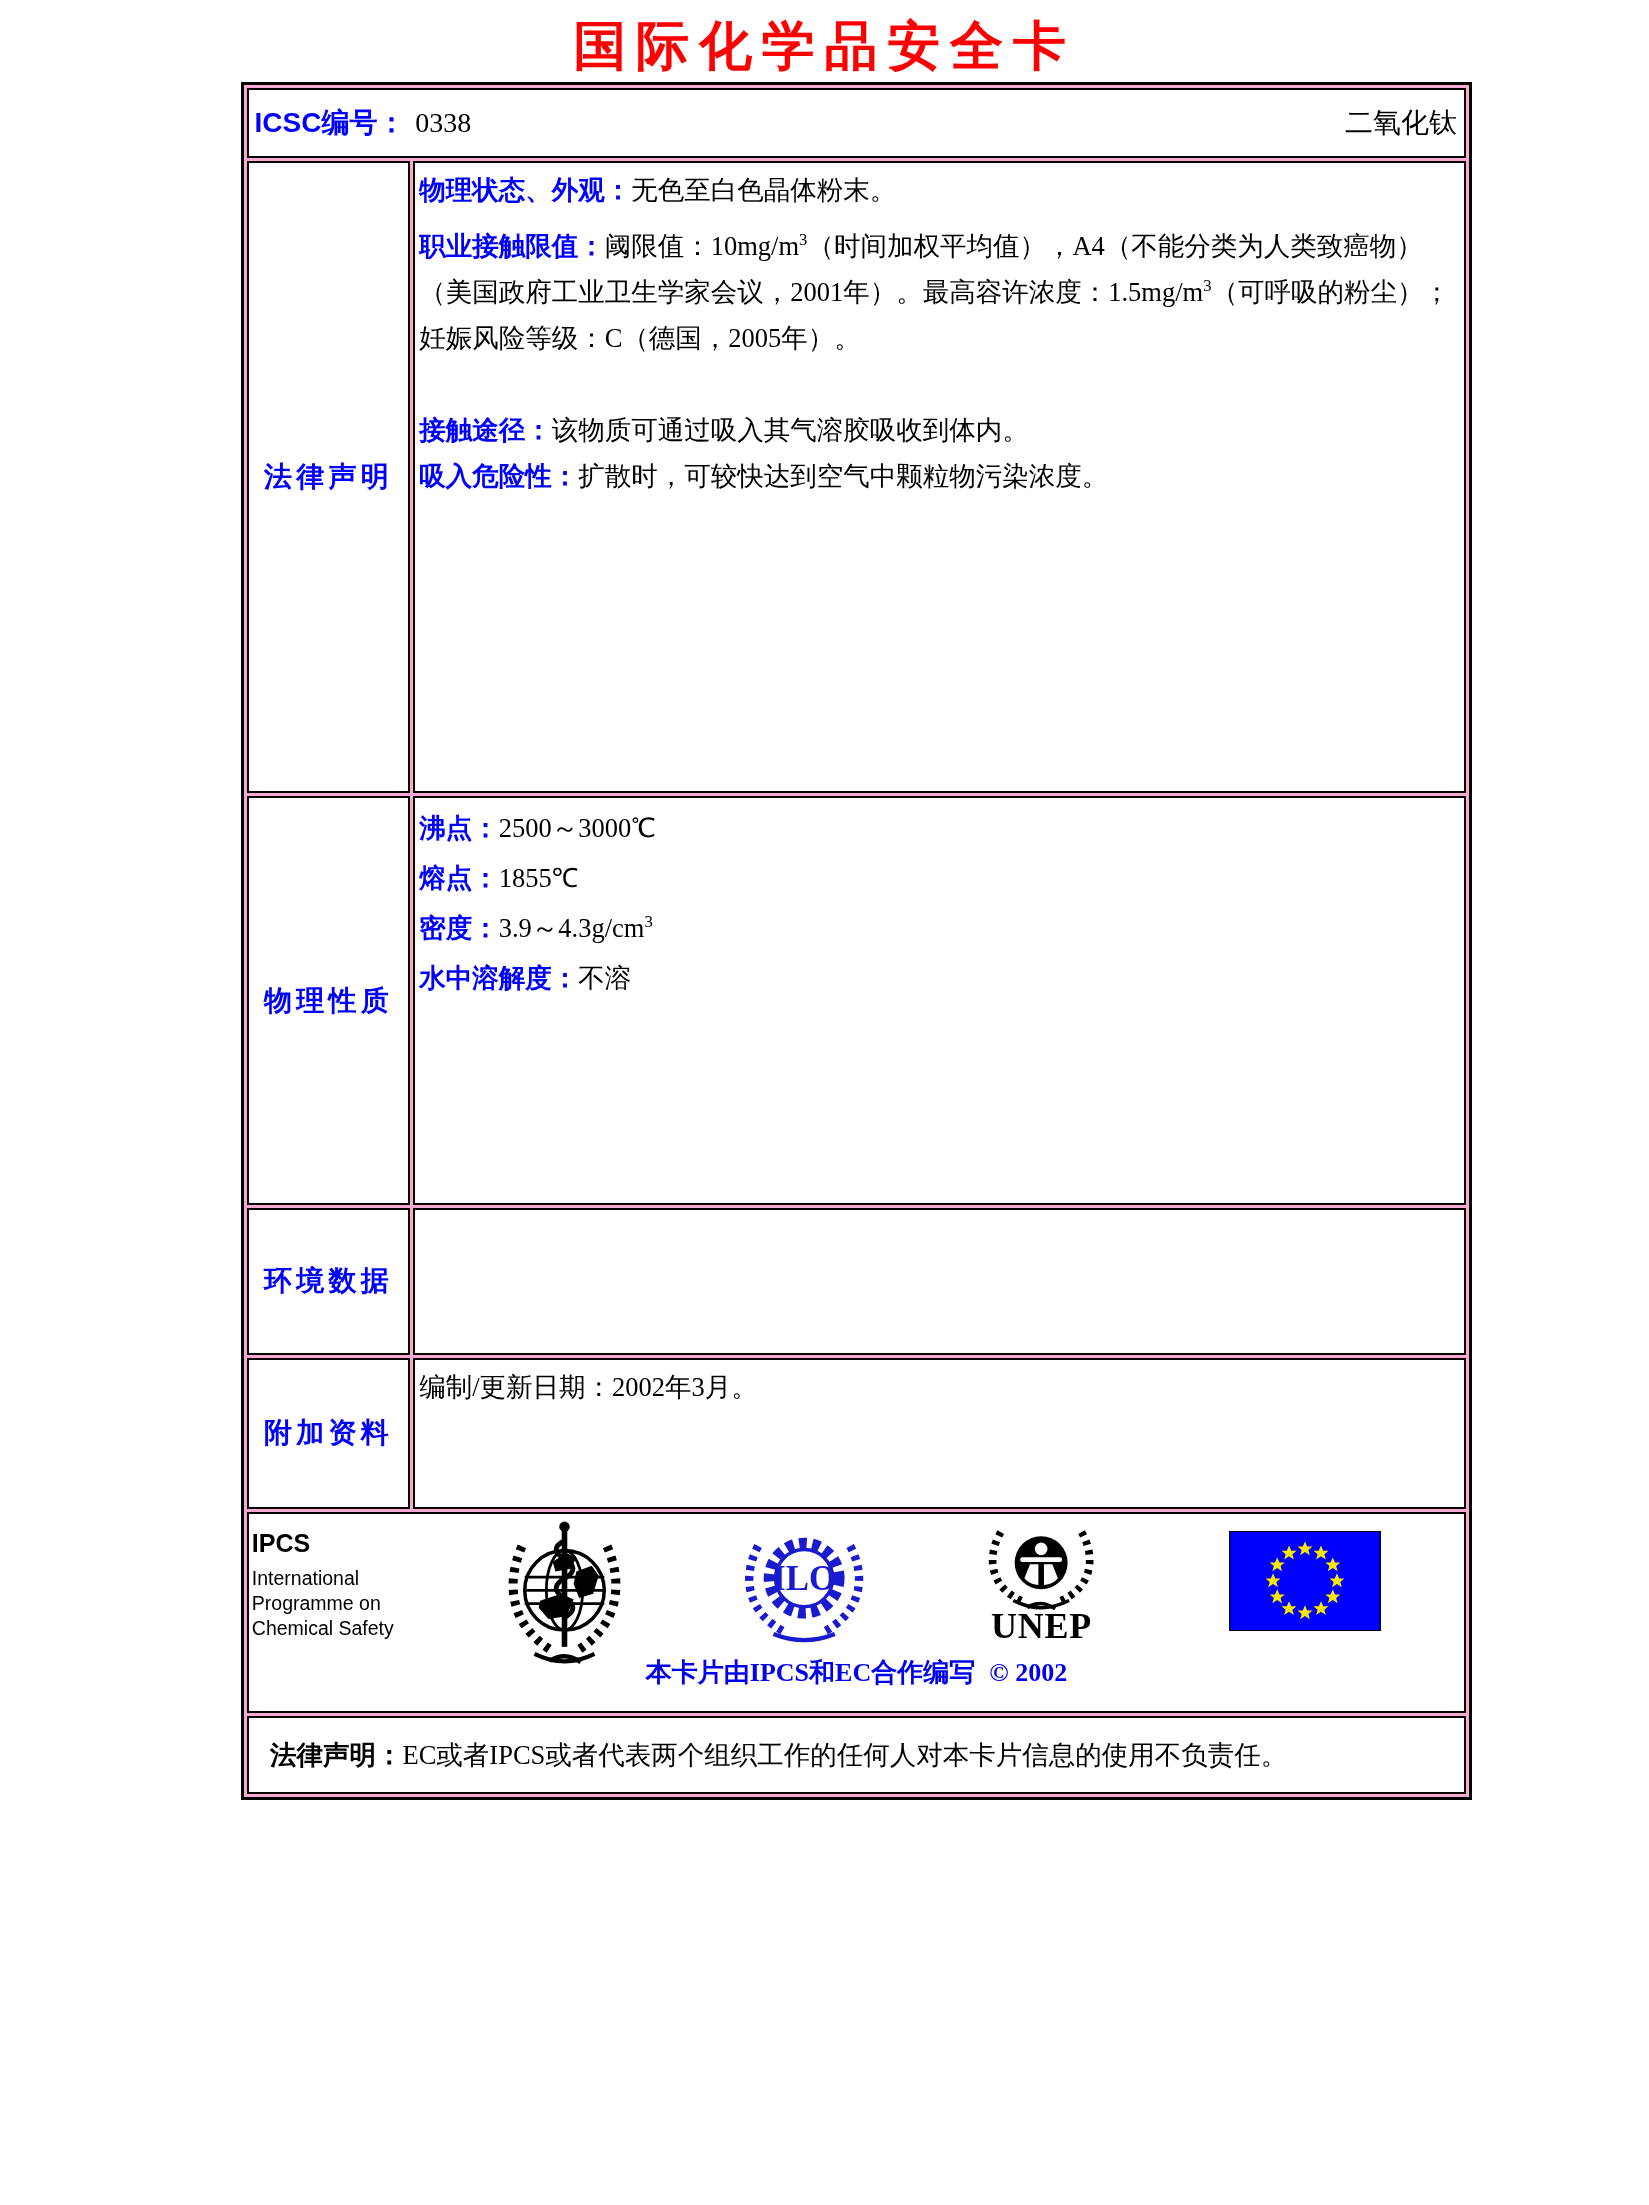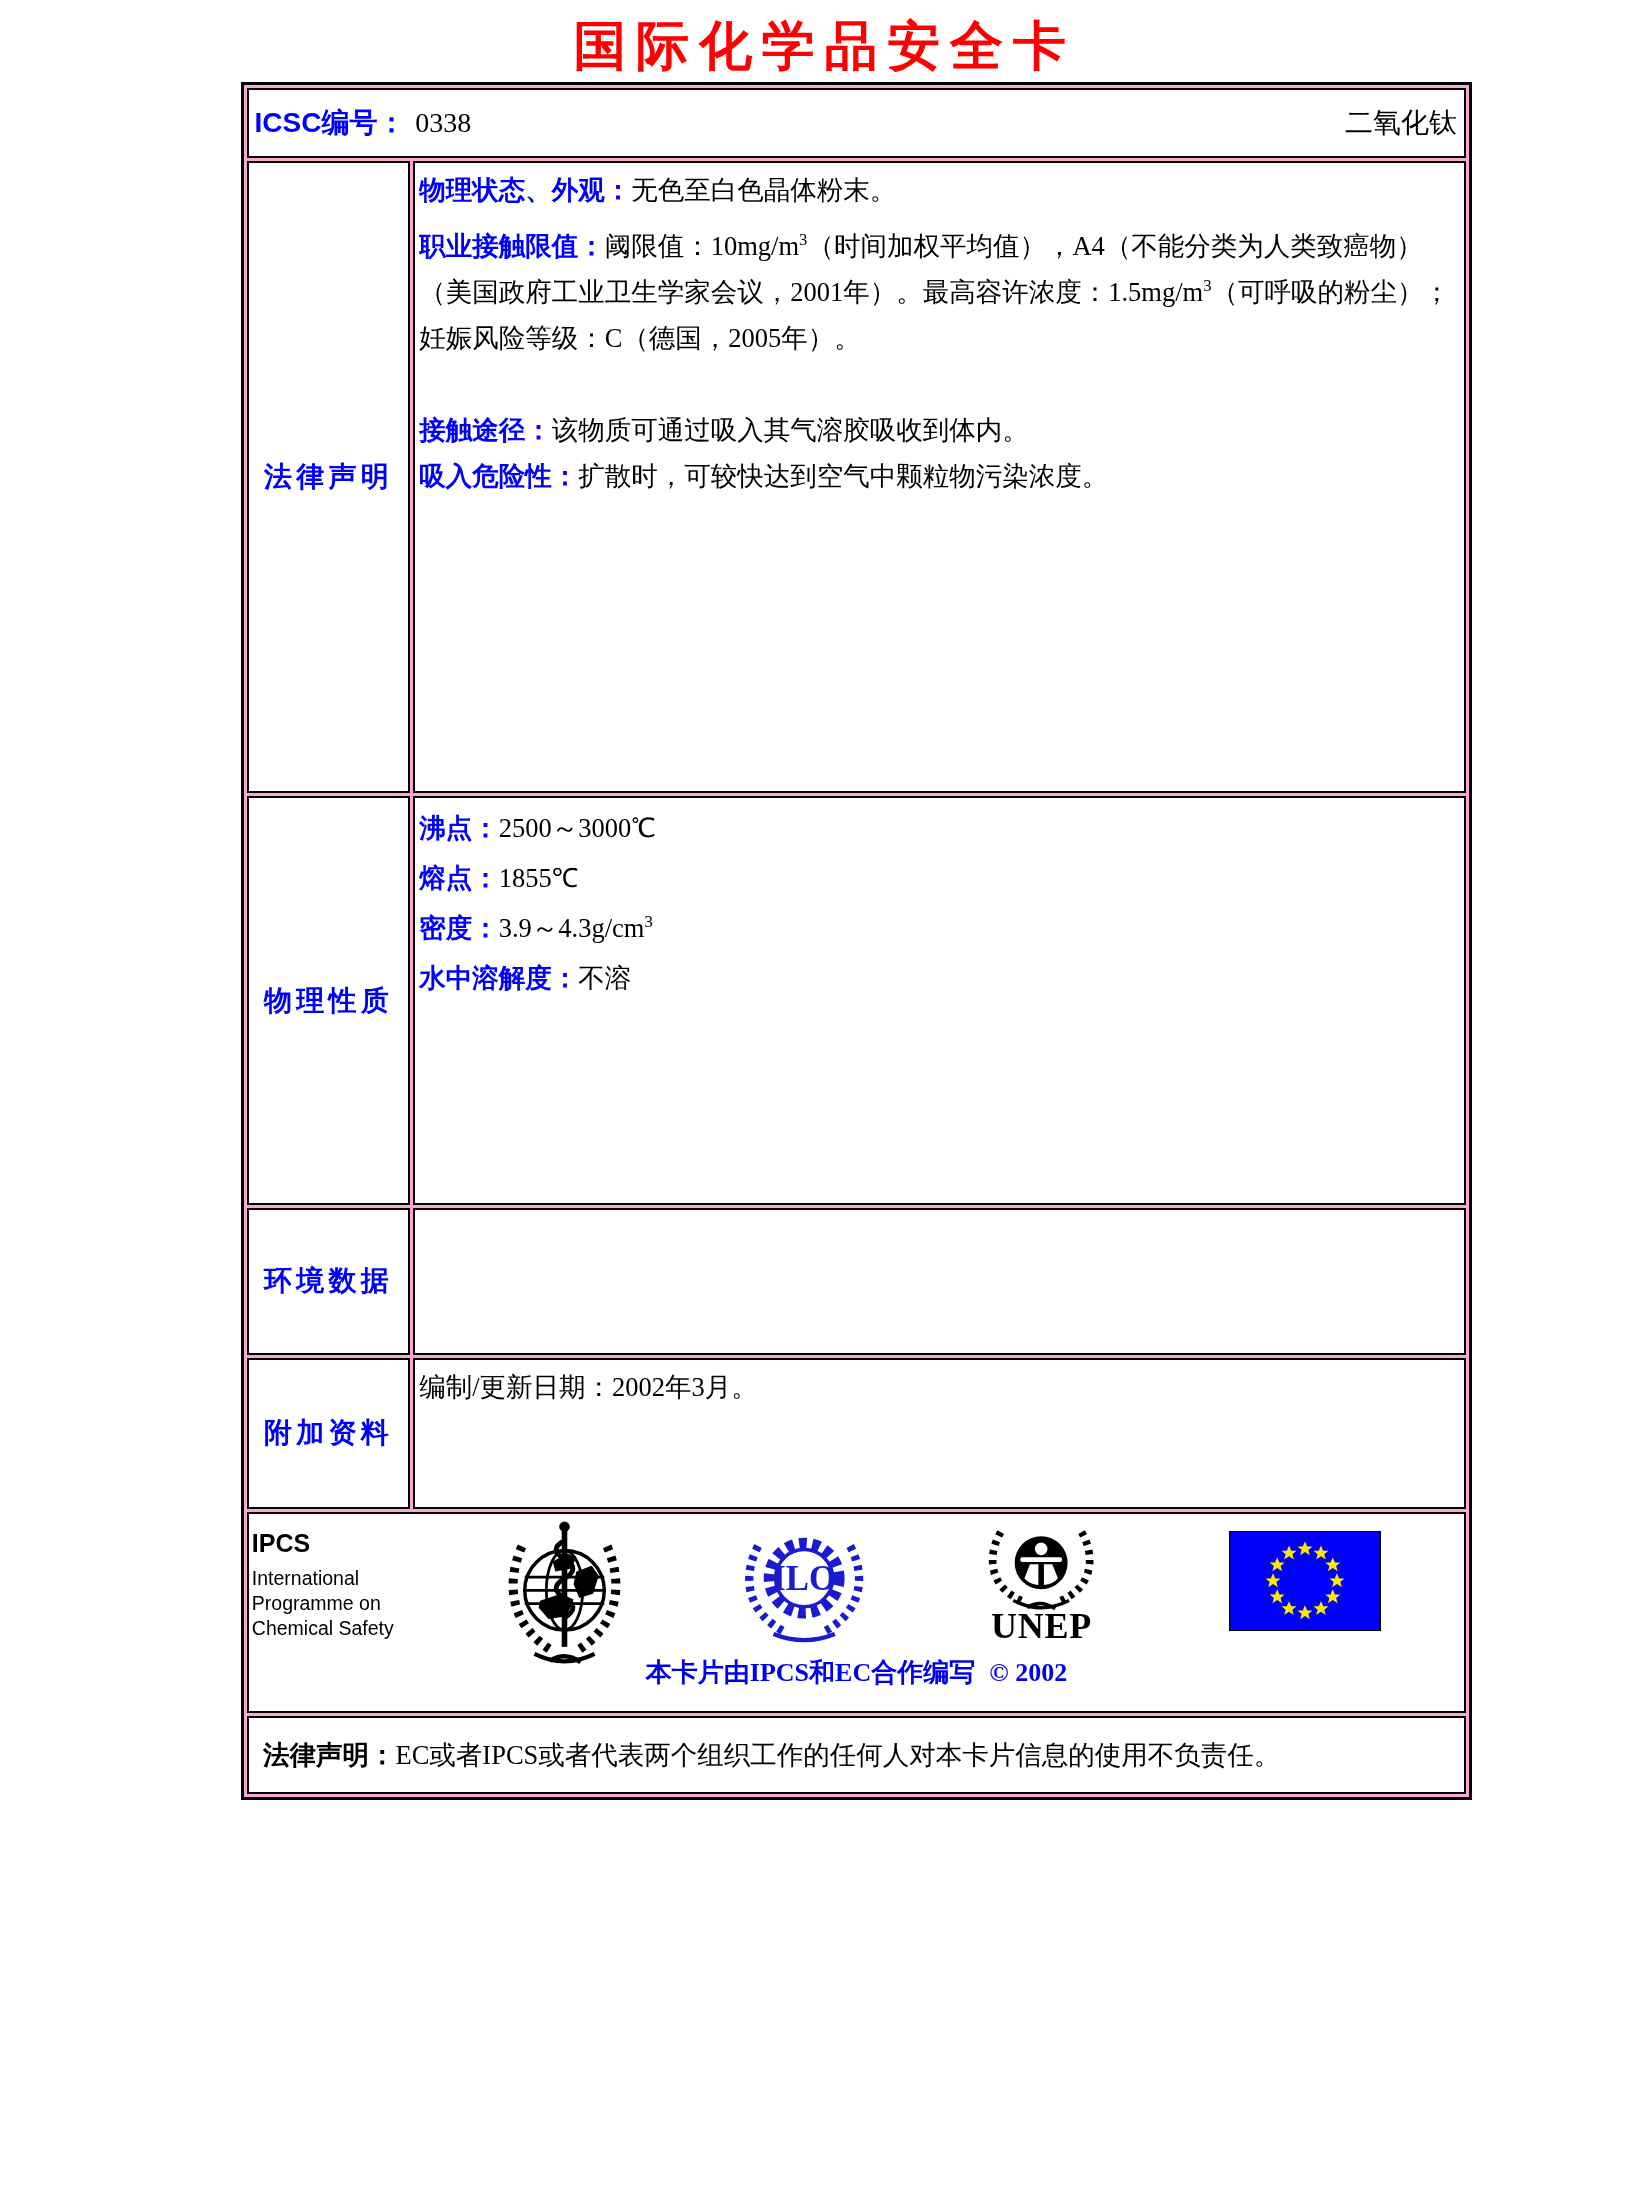--- a/index.html
+++ b/index.html
@@ -58,21 +58,21 @@
   .unep-word{font-family:"Liberation Serif",serif;font-weight:bold;font-size:36px;line-height:29px;margin-top:-2.8px;letter-spacing:0.7px;}
   .logo-eu{left:980px;top:17.4px;}
   .copyright-line{
     position:absolute;left:0;top:141px;width:100%;text-align:center;
     color:#0000ee;font-weight:bold;font-size:26px;
     font-family:"Liberation Serif",serif;white-space:nowrap;
   }
   .copyright-year{margin-left:14px;}
   
   .legal-cell{height:74px;}
-  .legal-inner{display:flex;align-items:center;height:100%;padding-left:14px;}
+  .legal-inner{display:flex;align-items:center;height:100%;padding-left:21px;}
   .legal-label{font-family:"Liberation Sans",sans-serif;font-weight:bold;font-size:26.5px;white-space:nowrap;}
   .legal-text{font-size:26.5px;font-family:"Liberation Serif",serif;}
 </style>
 </head>
 <body>
 
 <div class="page-title">国际化学品安全卡</div>
 
 <div class="card">
   <table class="icsc">

